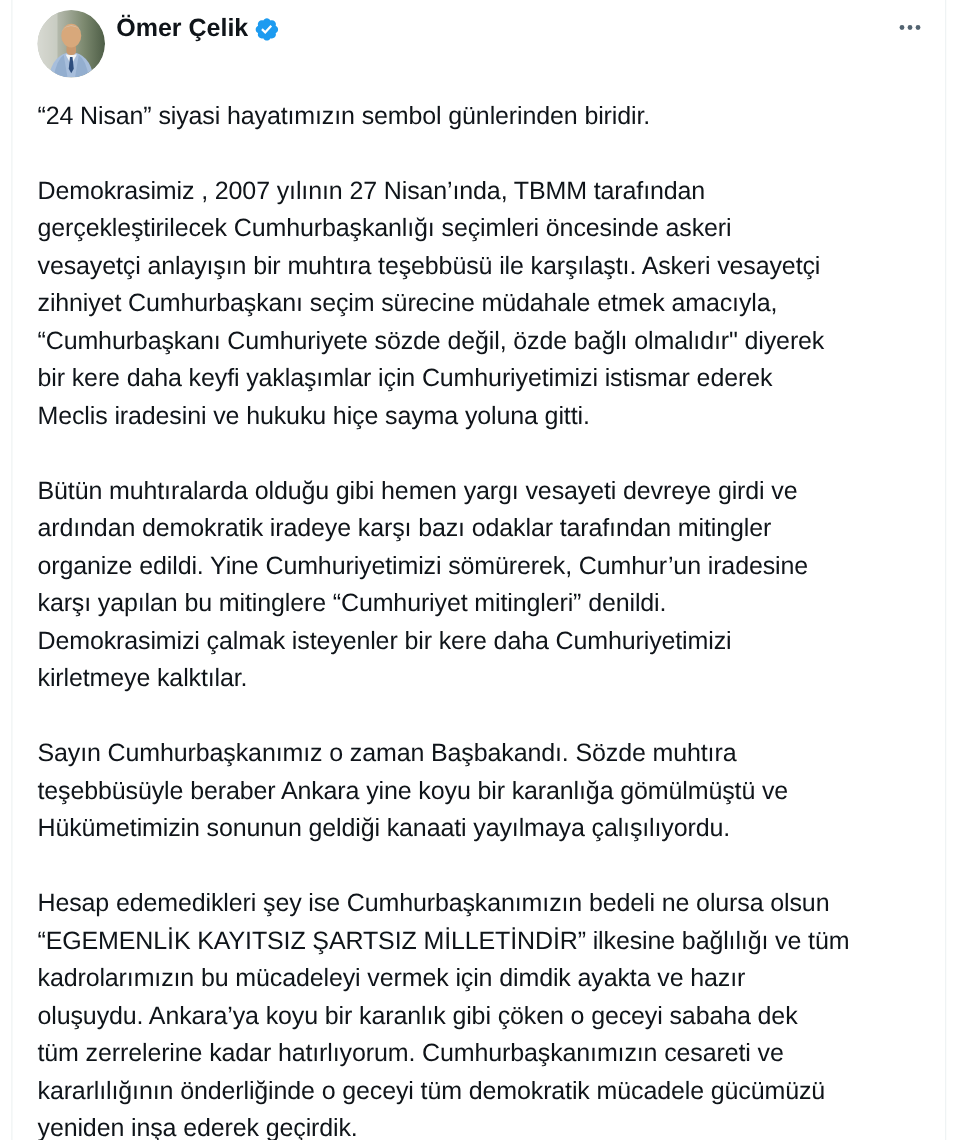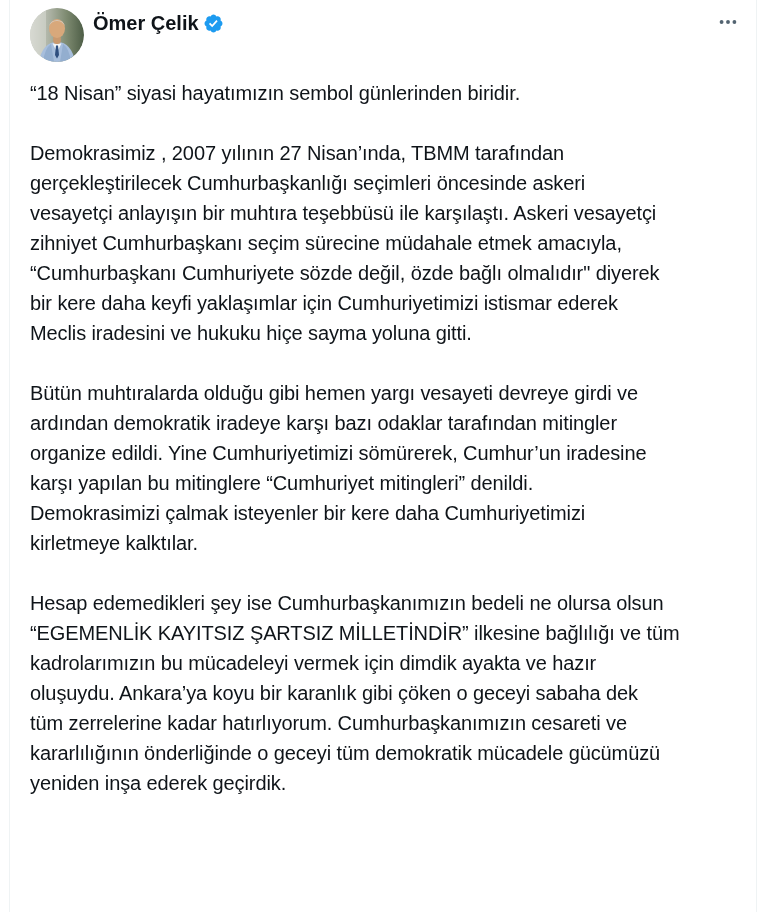--- a/index.html
+++ b/index.html
@@ -141,34 +141,37 @@
         <svg viewBox="0 0 24 24">
           <circle cx="5" cy="12" r="2.1"></circle>
           <circle cx="12" cy="12" r="2.1"></circle>
           <circle cx="19" cy="12" r="2.1"></circle>
         </svg>
       </button>
 
     </header>
 
     <div class="tweet-text">
-      <p>“18 Nisan” siyasi hayatımızın sembol günlerinden biridir.</p>
+      <p>“24 Nisan” siyasi hayatımızın sembol günlerinden biridir.</p>
       <p>Demokrasimiz , 2007 yılının 27 Nisan’ında, TBMM tarafından
 gerçekleştirilecek Cumhurbaşkanlığı seçimleri öncesinde askeri
 vesayetçi anlayışın bir muhtıra teşebbüsü ile karşılaştı. Askeri vesayetçi
 zihniyet Cumhurbaşkanı seçim sürecine müdahale etmek amacıyla,
 “Cumhurbaşkanı Cumhuriyete sözde değil, özde bağlı olmalıdır" diyerek
 bir kere daha keyfi yaklaşımlar için Cumhuriyetimizi istismar ederek
 Meclis iradesini ve hukuku hiçe sayma yoluna gitti.</p>
       <p>Bütün muhtıralarda olduğu gibi hemen yargı vesayeti devreye girdi ve
 ardından demokratik iradeye karşı bazı odaklar tarafından mitingler
 organize edildi. Yine Cumhuriyetimizi sömürerek, Cumhur’un iradesine
 karşı yapılan bu mitinglere “Cumhuriyet mitingleri” denildi.
 Demokrasimizi çalmak isteyenler bir kere daha Cumhuriyetimizi
 kirletmeye kalktılar.</p>
+      <p>Sayın Cumhurbaşkanımız o zaman Başbakandı. Sözde muhtıra
+teşebbüsüyle beraber Ankara yine koyu bir karanlığa gömülmüştü ve
+Hükümetimizin sonunun geldiği kanaati yayılmaya çalışılıyordu.</p>
       <p>Hesap edemedikleri şey ise Cumhurbaşkanımızın bedeli ne olursa olsun
 “EGEMENLİK KAYITSIZ ŞARTSIZ MİLLETİNDİR” ilkesine bağlılığı ve tüm
 kadrolarımızın bu mücadeleyi vermek için dimdik ayakta ve hazır
 oluşuydu. Ankara’ya koyu bir karanlık gibi çöken o geceyi sabaha dek
 tüm zerrelerine kadar hatırlıyorum. Cumhurbaşkanımızın cesareti ve
 kararlılığının önderliğinde o geceyi tüm demokratik mücadele gücümüzü
 yeniden inşa ederek geçirdik.</p>
     </div>
 
   </article>

